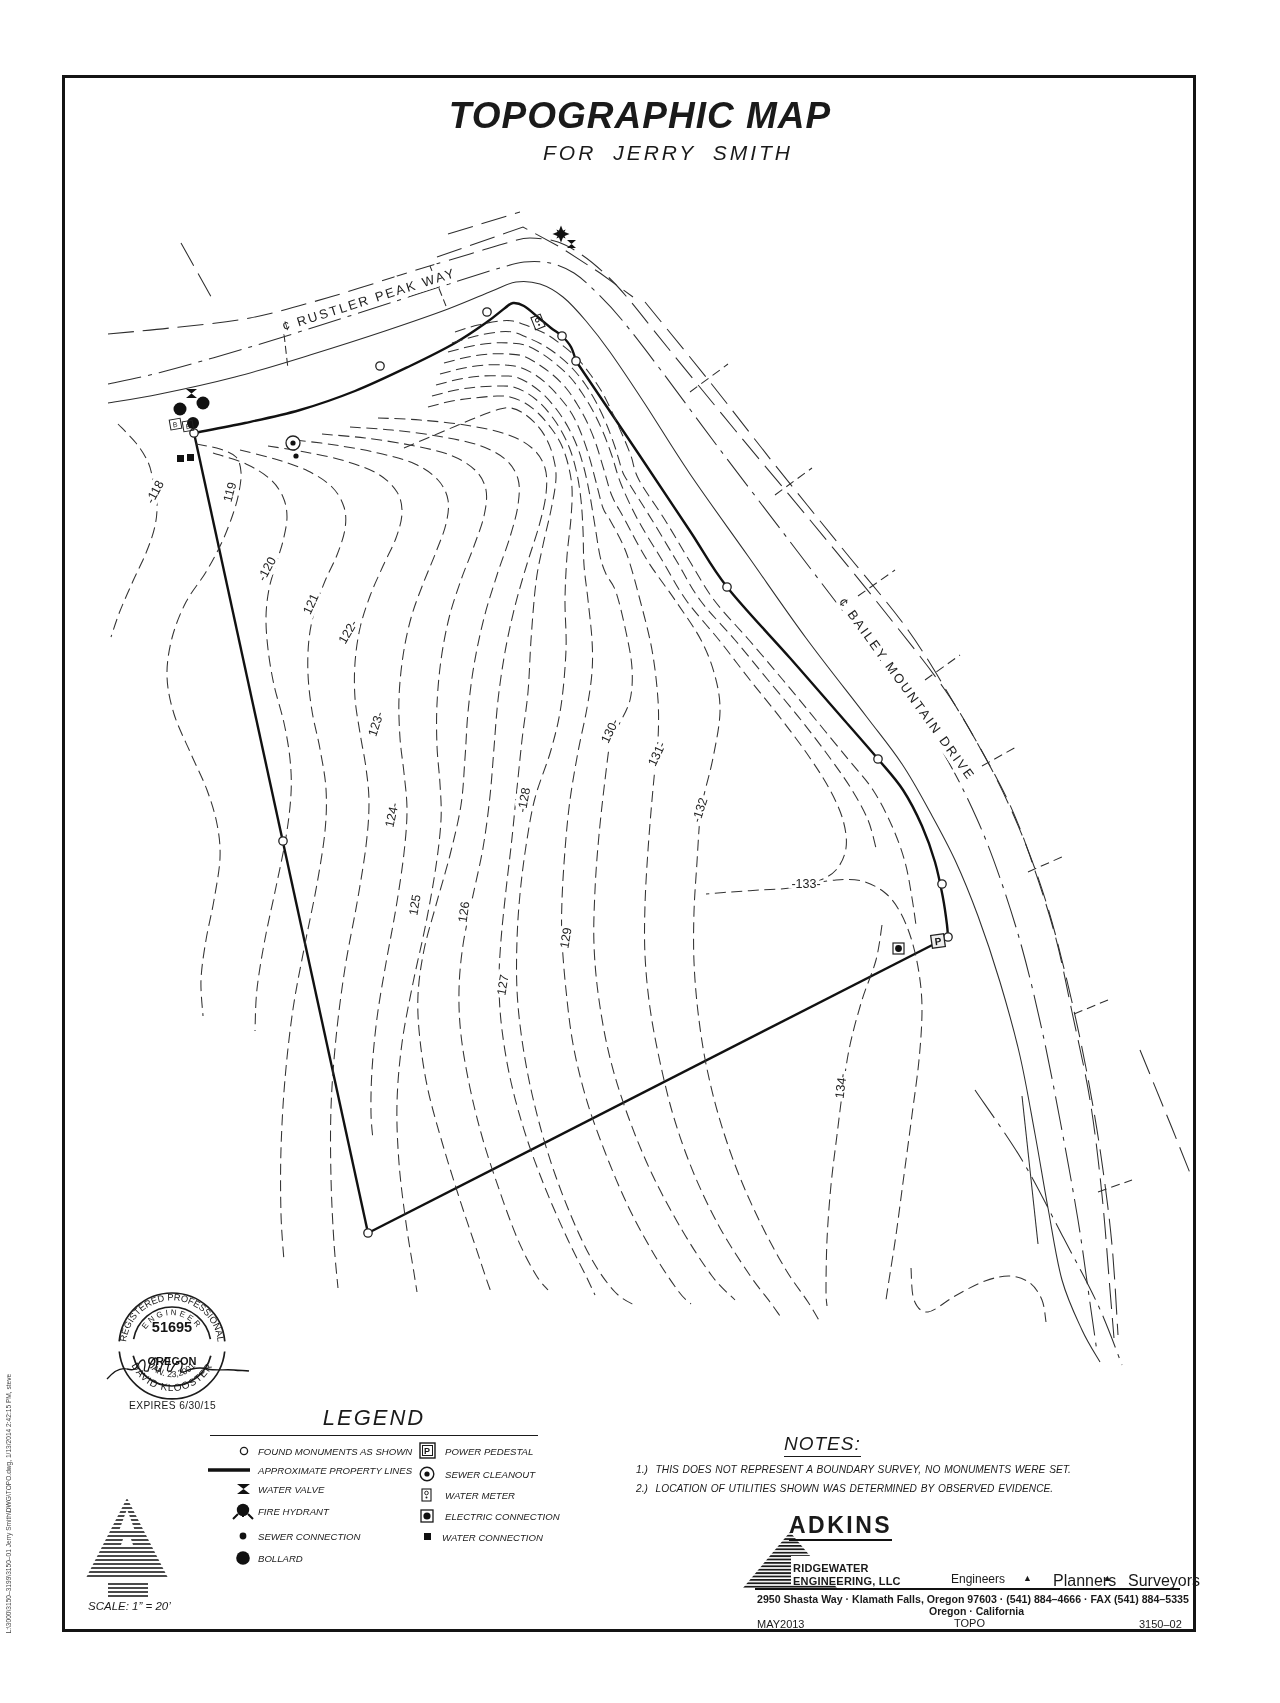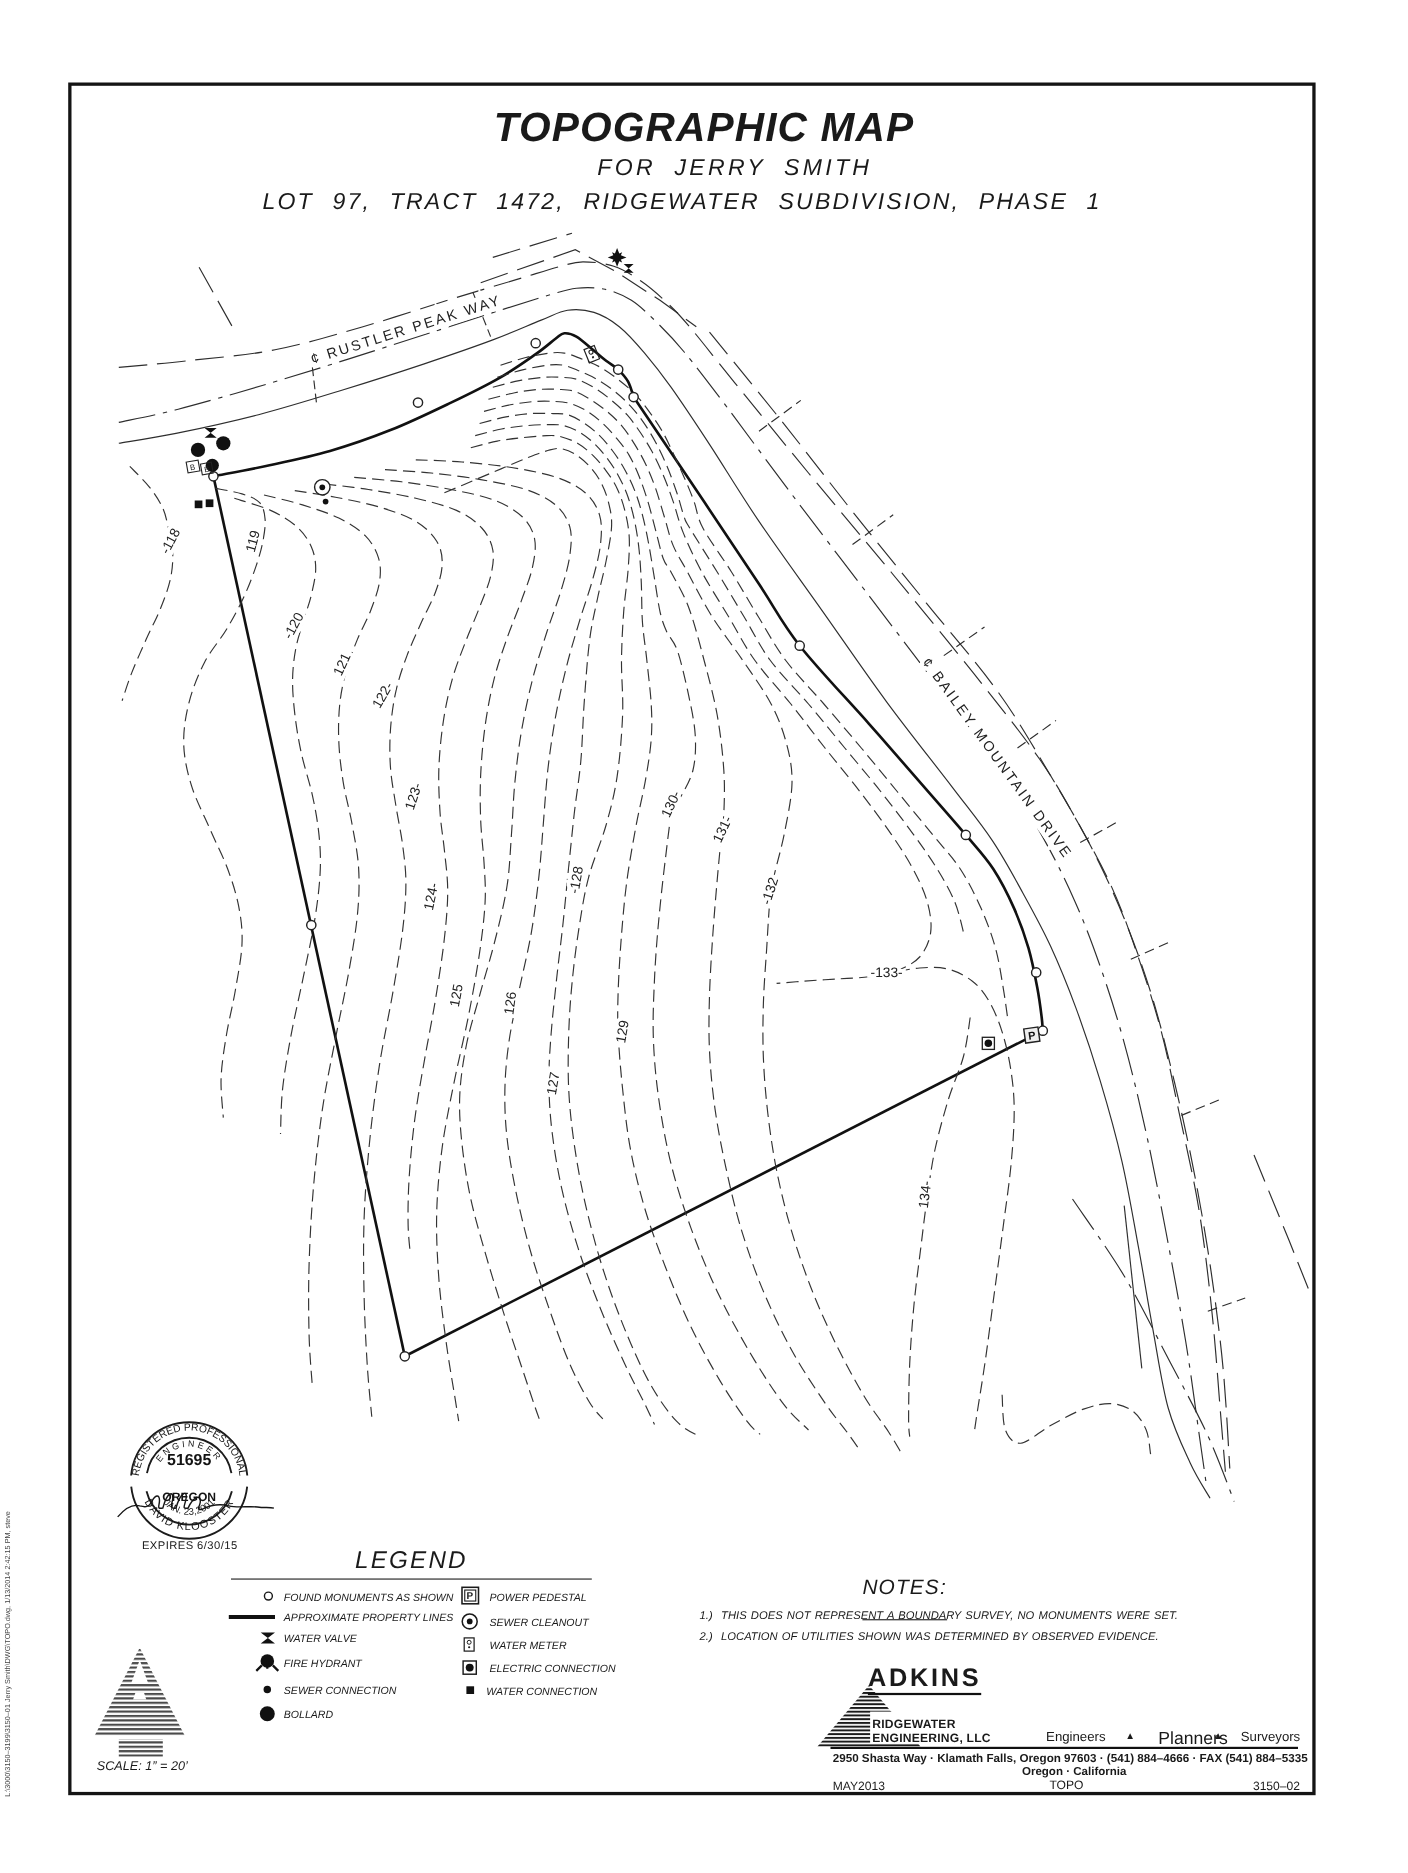--- a/index.html
+++ b/index.html
@@ -12,21 +12,20 @@
 </head>
 <body>
 <div class="page">
 
   <div class="border"></div>
 
   <div class="t" style="left:0;width:1280px;top:95px;text-align:center;font-size:37px;font-weight:bold;font-style:italic;letter-spacing:1px;">TOPOGRAPHIC&nbsp;MAP</div>
 
   <div class="t" style="left:0;width:1250px;top:141px;text-align:center;font-size:21px;font-style:italic;letter-spacing:3px;word-spacing:8px;padding-left:43px;">FOR JERRY SMITH</div>
 
-  <div class="t" style="left:0;width:1240px;top:172px;text-align:center;font-size:21px;font-style:italic;letter-spacing:2px;word-spacing:9px;">LOT 97, TRACT 1472, RIDGEWATER SUBDIVISION, PHASE 1</div>
 
   <svg width="1280" height="1703" viewBox="0 0 1280 1703" style="position:absolute;left:0;top:0;">
 
 <path d="M194.0,433.0 C202.5,431.3 227.3,426.8 245.0,423.0 C262.7,419.2 281.7,415.3 300.0,410.0 C318.3,404.7 336.7,398.3 355.0,391.0 C373.3,383.7 393.3,374.0 410.0,366.0 C426.7,358.0 442.2,350.3 455.0,343.0 C467.8,335.7 478.7,327.8 487.0,322.0 C495.3,316.2 500.7,311.2 505.0,308.0 C509.3,304.8 509.8,303.3 513.0,303.0 C516.2,302.7 519.7,303.5 524.0,306.0 C528.3,308.5 534.5,314.3 539.0,318.0 C543.5,321.7 547.2,325.0 551.0,328.0 C554.8,331.0 558.7,332.8 562.0,336.0 C565.3,339.2 568.7,342.8 571.0,347.0 C573.3,351.2 575.2,358.7 576.0,361.0" fill="none" stroke="#111" stroke-width="2.4"></path>
 
 <path d="M576.0,361.0 C586.7,376.8 621.0,427.7 640.0,456.0 C659.0,484.3 675.5,509.2 690.0,531.0 C704.5,552.8 710.3,565.8 727.0,587.0 C743.7,608.2 770.3,635.7 790.0,658.0 C809.7,680.3 830.3,704.2 845.0,721.0 C859.7,737.8 868.3,747.5 878.0,759.0 C887.7,770.5 895.7,778.8 903.0,790.0 C910.3,801.2 916.7,814.0 922.0,826.0 C927.3,838.0 931.5,850.0 935.0,862.0 C938.5,874.0 941.0,887.5 943.0,898.0 C945.0,908.5 946.2,918.5 947.0,925.0 C947.8,931.5 947.8,935.0 948.0,937.0" fill="none" stroke="#111" stroke-width="2.4"></path>
 
 <path d="M948.0,937.0 L368.0,1233.0" fill="none" stroke="#111" stroke-width="2.4"></path>
 
 <path d="M368.0,1233.0 L194.0,433.0" fill="none" stroke="#111" stroke-width="2.4"></path>
@@ -258,21 +257,21 @@
 
       <rect x="221" y="70" width="12" height="12" fill="none" stroke="#1a1a1a" stroke-width="1.3"></rect>
       <circle cx="227" cy="76" r="3.6" fill="#111"></circle>
       <text x="245" y="80">ELECTRIC CONNECTION</text>
 
       <rect x="224" y="93" width="7" height="7" fill="#111"></rect>
       <text x="242" y="101">WATER CONNECTION</text>
     </g>
   </svg>
 
-  <div class="t" style="left:784px;top:1433px;font-size:19px;font-style:italic;letter-spacing:1px;border-bottom:1.8px solid #1a1a1a;padding-bottom:17px;">NOTES:</div>
+  <div class="t" style="left:784px;top:1433px;font-size:19px;font-style:italic;letter-spacing:1px;border-bottom:1.8px solid #1a1a1a;padding-bottom:1px;">NOTES:</div>
 
   <div class="t" style="left:636px;top:1464px;font-size:10.2px;font-style:italic;letter-spacing:0px;word-spacing:1px;">1.)&nbsp; THIS DOES NOT REPRESENT A BOUNDARY SURVEY, NO MONUMENTS WERE SET.</div>
 
   <div class="t" style="left:636px;top:1483px;font-size:10.2px;font-style:italic;letter-spacing:0px;word-spacing:1px;">2.)&nbsp; LOCATION OF UTILITIES SHOWN WAS DETERMINED BY OBSERVED EVIDENCE.</div>
 
   <svg width="110" height="70" viewBox="0 0 110 70" style="position:absolute;left:742px;top:1528px;">
     <defs>
       <pattern id="stripes" width="4" height="3.4" patternUnits="userSpaceOnUse">
         <rect width="4" height="1.8" fill="#1a1a1a"></rect>
       </pattern>
@@ -284,21 +283,21 @@
   <div class="t" style="left:789px;top:1512px;font-size:23px;font-weight:bold;letter-spacing:2.5px;border-bottom:2.5px solid #111;">ADKINS</div>
 
   <div class="t" style="left:793px;top:1562px;font-size:11px;font-weight:bold;letter-spacing:0.2px;">RIDGEWATER</div>
 
   <div class="t" style="left:793px;top:1575px;font-size:11px;font-weight:bold;letter-spacing:0.2px;">ENGINEERING, LLC</div>
 
   <div class="t" style="left:951px;top:1572px;font-size:12px;">Engineers</div>
   <div class="t" style="left:1023px;top:1573px;font-size:9px;">▲</div>
   <div class="t" style="left:1053px;top:1572px;font-size:16px;">Planners</div>
   <div class="t" style="left:1103px;top:1573px;font-size:9px;">▲</div>
-  <div class="t" style="left:1128px;top:1572px;font-size:12px;">Surveyors</div>
+  <div class="t" style="left:1128px;top:1572px;font-size:16px;">Surveyors</div>
 
   <div style="position:absolute;left:755px;top:1588px;width:425px;height:0;border-top:2.5px solid #111;"></div>
 
   <div class="t" style="left:757px;top:1593px;font-size:10.6px;font-weight:bold;letter-spacing:0px;">2950 Shasta Way · Klamath Falls, Oregon 97603 · (541) 884–4666 · FAX (541) 884–5335</div>
 
   <div class="t" style="left:929px;top:1605px;font-size:10.5px;font-weight:bold;">Oregon · California</div>
 
   <div class="t" style="left:757px;top:1618px;font-size:11px;">MAY2013</div>
 
   <div class="t" style="left:954px;top:1617px;font-size:11px;">TOPO</div>

